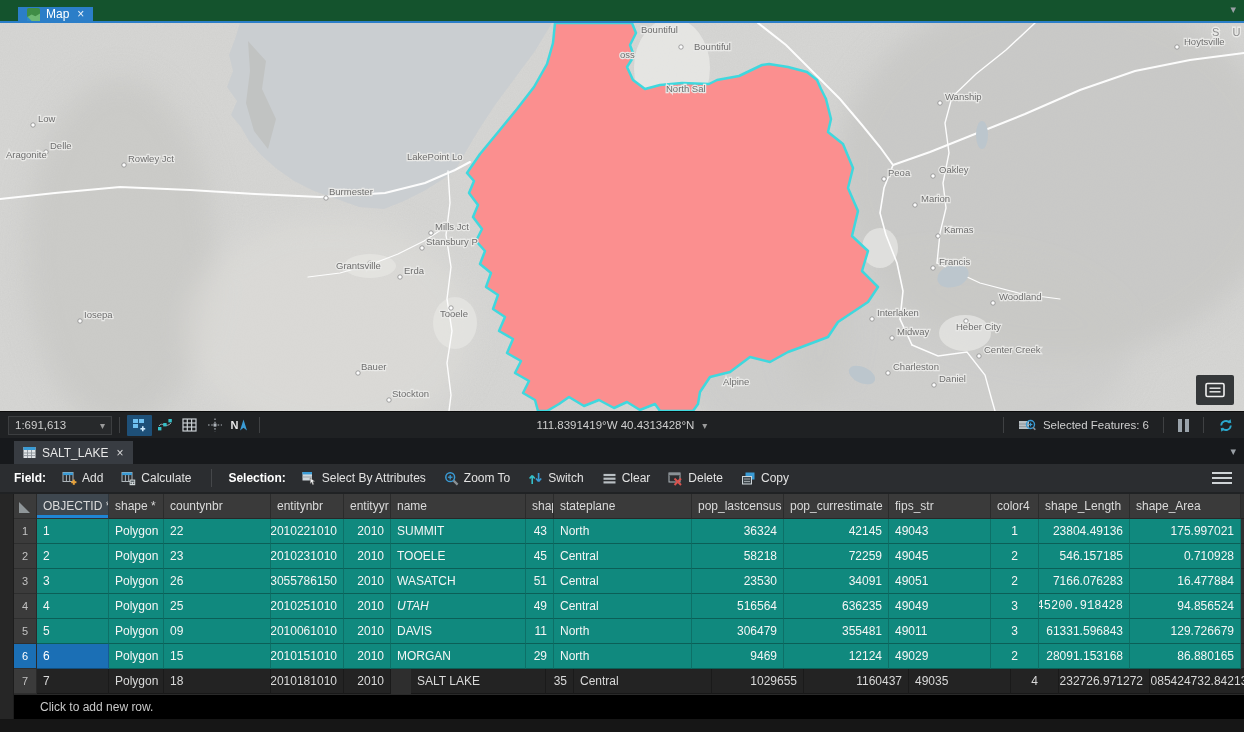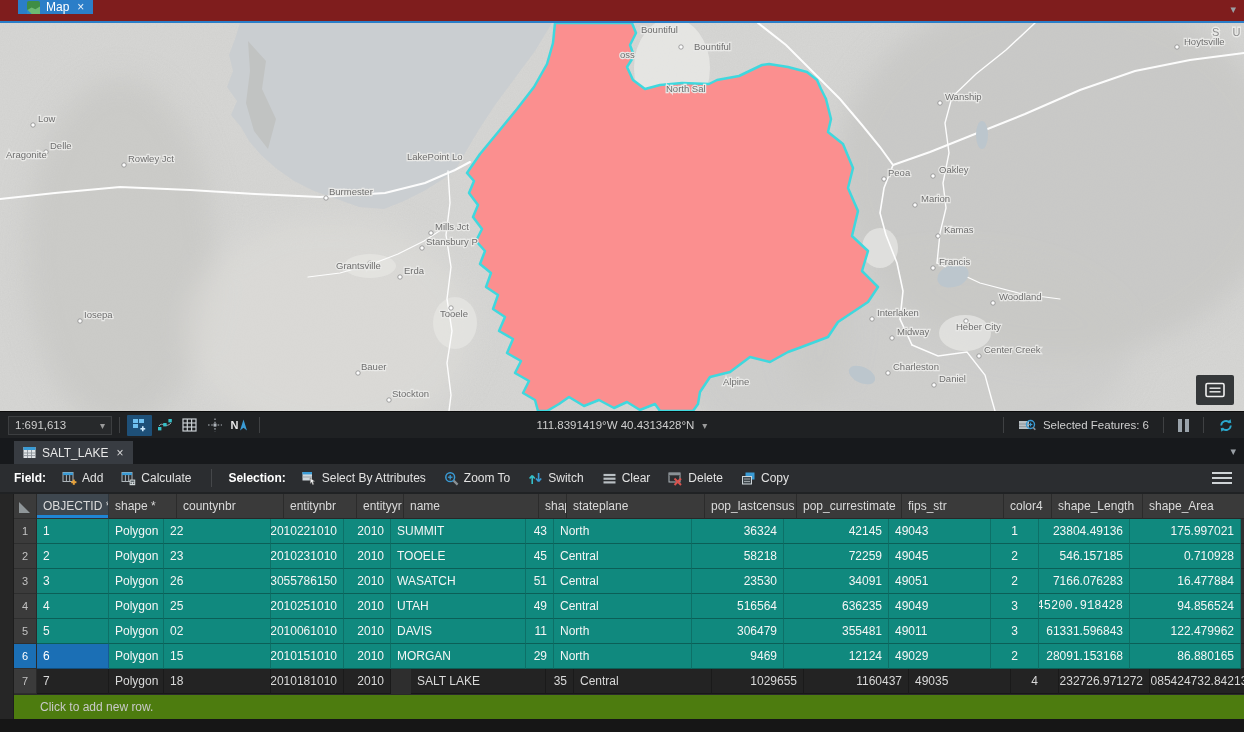--- a/index.html
+++ b/index.html
@@ -1,21 +1,21 @@
 <!DOCTYPE html>
 <html><head>
 <meta charset="utf-8">
 <style>
   html,body{margin:0;padding:0;background:#141414;}
   body{width:1244px;height:732px;overflow:hidden;font-family:"Liberation Sans",sans-serif;
        -webkit-font-smoothing:antialiased;color:#dcdcdc;position:relative;}
   .app{position:absolute;inset:0;display:flex;flex-direction:column;}
 
   
-  .map-tabstrip{height:21px;background:#7f1d1d;display:flex;align-items:flex-start;position:relative;flex:0 0 auto;}
+  .map-tabstrip{height:21px;background:#14532d;display:flex;align-items:flex-end;position:relative;flex:0 0 auto;}
   .tab{display:flex;align-items:center;gap:6px;padding:0 9px;font-size:12px;cursor:default;}
   .map-tab{margin-left:18px;background:#2b7ec8;color:#fff;}
   .tab .tab-close{font-size:12px;line-height:1;opacity:.9;margin-left:2px;}
   .strip-caret{position:absolute;right:8px;top:3px;color:#9aa0a6;font-size:11px;}
 
   
   .map-area{height:390px;position:relative;border-top:2px solid #2b7ec8;box-sizing:border-box;
             background:#d7d7d5;flex:0 0 auto;overflow:hidden;}
   .map-area svg{display:block;}
   .mlabel{font-family:"Liberation Sans",sans-serif;font-size:9.5px;fill:#6e6e6e;
@@ -69,21 +69,21 @@
   .th{background:#3a3a3a;color:#dadada;}
   .th-objectid{background:#3e474f;box-shadow:inset 0 -3px 0 #1f86d6;}
   .corner{position:relative;}
   .corner-tri{position:absolute;left:5px;bottom:5px;width:0;height:0;
               border-left:11px solid #8f9699;border-top:11px solid transparent;}
   .drow .cell{background:#232323;color:#d9d9d9;}
   .drow.sel .cell{background:#10897e;color:#f5f5f5;border-right:1px solid rgba(0,0,0,.18);}
   .drow .cell.active-cell{background:#1b6fb5;color:#fff;}
   .filler{flex:1 1 auto;background:#303030;border-bottom:1px solid rgba(0,0,0,.3);}
   .addrow{display:flex;height:25px;}
-  .addrow-strip{flex:1;background:#4d7c0f;color:#c9c9c9;font-size:12px;display:flex;align-items:center;
+  .addrow-strip{flex:1;background:#000000;color:#c9c9c9;font-size:12px;display:flex;align-items:center;
                 padding-left:26px;border-top:1px solid #2a2a2a;box-sizing:border-box;}
   .bottom-fill{flex:1;background:#161616;}
   .al{justify-content:flex-start}.ar{justify-content:flex-end}.ac{justify-content:center}
 </style>
 </head>
 <body>
 
 <div class="app">
 
   <div class="map-tabstrip">
@@ -462,21 +462,21 @@
       </div>
   </div>
 
   <div class="tbl">
     <div class="trow" id="tbl-header">
         <div class="gutter"></div>
         <div class="rownum corner">
           <span class="corner-tri"></span>
         </div>
         <div class="cell th al th-objectid" style="width: 72px;">OBJECTID *</div>
-        <div class="cell th al" style="width: 68px;">shape *</div>
+        <div class="cell th al" style="width: 55px;">shape *</div>
         <div class="cell th al" style="width: 107px;">countynbr</div>
         <div class="cell th al" style="width: 73px;">entitynbr</div>
         <div class="cell th al" style="width: 47px;">entityyr</div>
         <div class="cell th al" style="width: 135px;">name</div>
         <div class="cell th al" style="width: 28px;">shape</div>
         <div class="cell th al" style="width: 138px;">stateplane</div>
         <div class="cell th al" style="width: 92px;">pop_lastcensus</div>
         <div class="cell th al" style="width: 105px;">pop_currestimate</div>
         <div class="cell th al" style="width: 102px;">fips_str</div>
         <div class="cell th al" style="width: 48px;">color4</div>
@@ -543,48 +543,48 @@
           <div class="filler"></div>
         </div>
         <div class="trow drow sel">
           <div class="gutter"></div>
           <div class="rownum">4</div>
           <div class="cell al" style="width: 72px;">4</div>
           <div class="cell al" style="width: 55px;">Polygon</div>
           <div class="cell al" style="width: 107px;">25</div>
           <div class="cell ar" style="width: 73px;">2010251010</div>
           <div class="cell ar" style="width: 47px;">2010</div>
-          <div class="cell al" style="width: 135px;">UTAH</div>
+          <div class="cell al" style="width: 135px; font-style: italic;">UTAH</div>
           <div class="cell ar" style="width: 28px;">49</div>
           <div class="cell al" style="width: 138px;">Central</div>
           <div class="cell ar" style="width: 92px;">516564</div>
           <div class="cell ar" style="width: 105px;">636235</div>
           <div class="cell al" style="width: 102px;">49049</div>
           <div class="cell ac" style="width: 48px;">3</div>
           <div class="cell ar" style="width: 91px; font-family: Liberation Mono, monospace;">45200.918428</div>
           <div class="cell ar" style="width: 111px;">94.856524</div>
           <div class="filler"></div>
         </div>
         <div class="trow drow sel">
           <div class="gutter"></div>
           <div class="rownum">5</div>
           <div class="cell al" style="width: 72px;">5</div>
           <div class="cell al" style="width: 55px;">Polygon</div>
-          <div class="cell al" style="width: 107px;">02</div>
+          <div class="cell al" style="width: 107px;">09</div>
           <div class="cell ar" style="width: 73px;">2010061010</div>
           <div class="cell ar" style="width: 47px;">2010</div>
           <div class="cell al" style="width: 135px;">DAVIS</div>
           <div class="cell ar" style="width: 28px;">11</div>
           <div class="cell al" style="width: 138px;">North</div>
           <div class="cell ar" style="width: 92px;">306479</div>
           <div class="cell ar" style="width: 105px;">355481</div>
           <div class="cell al" style="width: 102px;">49011</div>
           <div class="cell ac" style="width: 48px;">3</div>
           <div class="cell ar" style="width: 91px;">61331.596843</div>
-          <div class="cell ar" style="width: 111px;">122.479962</div>
+          <div class="cell ar" style="width: 111px;">129.726679</div>
           <div class="filler"></div>
         </div>
         <div class="trow drow sel">
           <div class="gutter"></div>
           <div class="rownum active">6</div>
           <div class="cell al active-cell" style="width: 72px;">6</div>
           <div class="cell al" style="width: 55px;">Polygon</div>
           <div class="cell al" style="width: 107px;">15</div>
           <div class="cell ar" style="width: 73px;">2010151010</div>
           <div class="cell ar" style="width: 47px;">2010</div>

